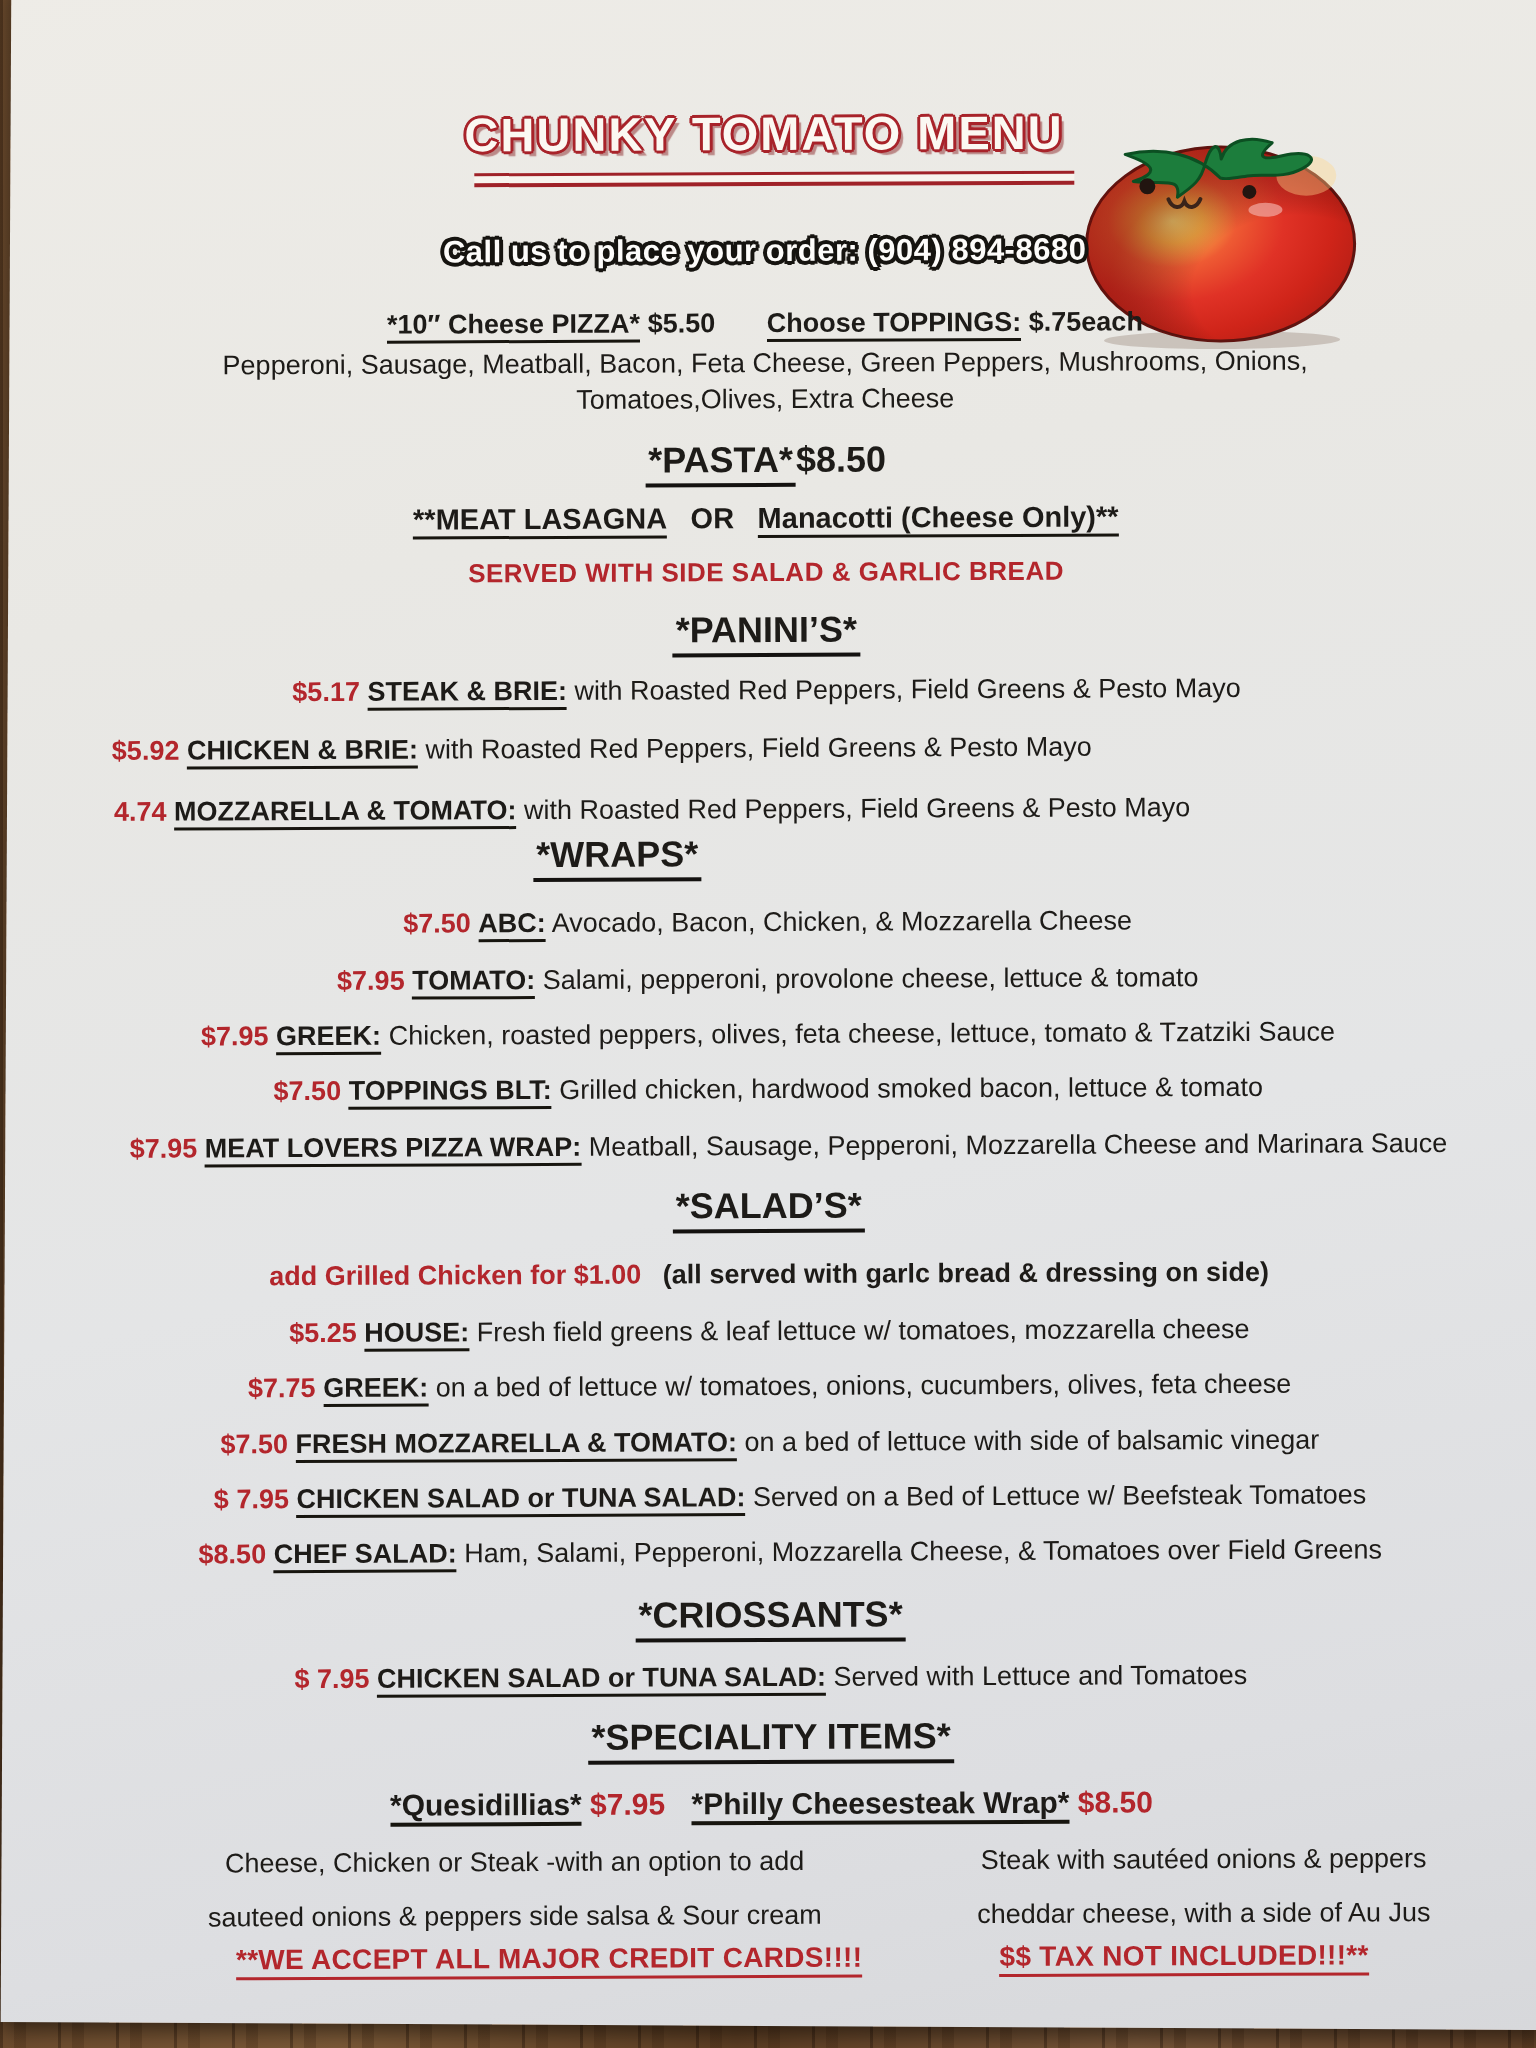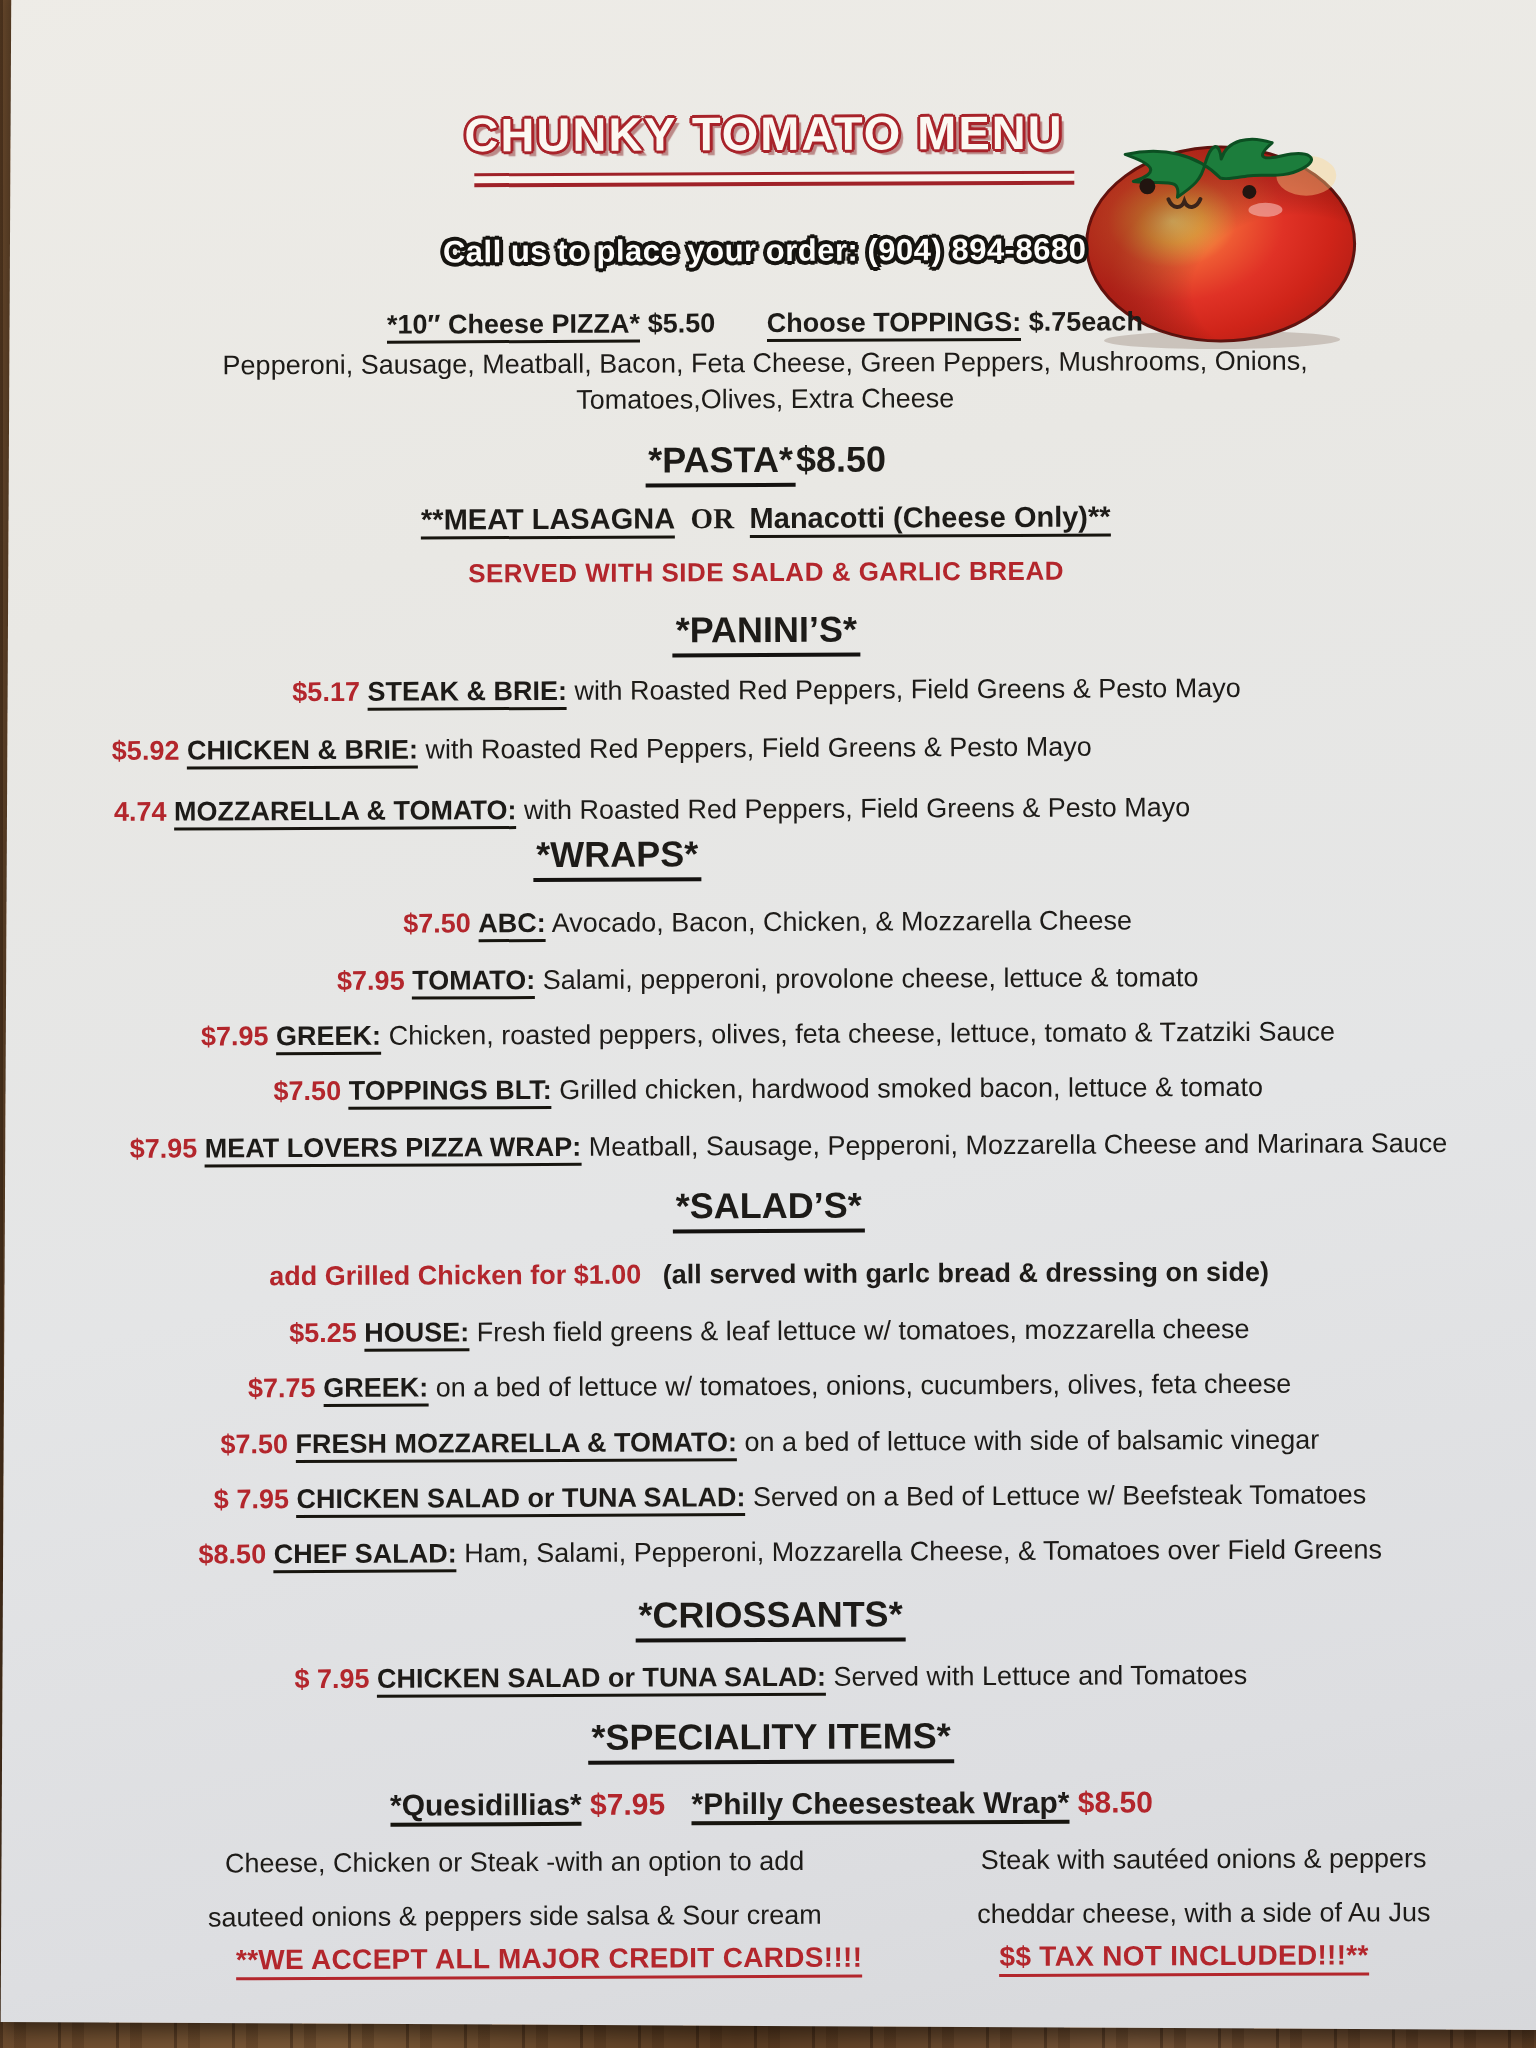--- a/index.html
+++ b/index.html
@@ -40,21 +40,21 @@
   .title-underline{
     position:absolute;top:172px;left:50%;width:600px;height:7px;margin-left:-290px;
     background:#f7f4ee;border-top:3px solid #9f2228;border-bottom:4px solid #9f2228;z-index:2;
   }
   
   .call{top:229px;line-height:44px;font-size:31px;font-weight:700;color:#fdfcfa;letter-spacing:.5px;
     text-shadow:4px 0 0 #161410,-4px 0 0 #161410,0 4px 0 #161410,0 -4px 0 #161410,
       3px 3px 0 #161410,-3px 3px 0 #161410,3px -3px 0 #161410,-3px -3px 0 #161410,0 0 2px #161410;}
   .gap-lg{margin-right:44px;}
   .opt{font-size:29px;}
-  .or{font-weight:700;font-size:29px;margin:0 8px;font-family:Liberation Serif, serif;}
+  .or{font-weight:700;font-size:29px;margin:0 16px;}
   .red-note{font-weight:700;font-size:26px;letter-spacing:.5px;}
   .shift-p2{transform:translateX(-165px);}
   .shift-p3{transform:translateX(-115px);}
   .shift-wraps{transform:translateX(-150px);}
   .shift-r20{transform:translateX(20px);}
   .quesi{line-height:44px;font-size:30px;}
   .quesi .u{border-bottom-width:4px;}
   .col-a{position:absolute;left:0;top:0;width:1022px;text-align:center;}
   .col-b{position:absolute;left:950px;top:0;width:500px;text-align:center;}
   .foot-left{position:absolute;left:0;top:0;width:1090px;text-align:center;}

